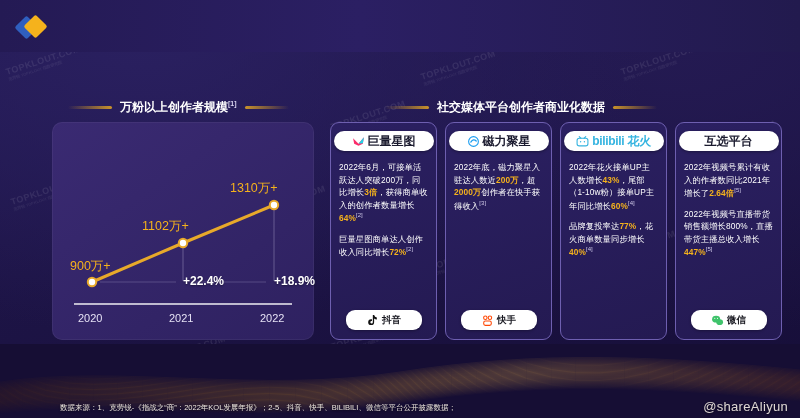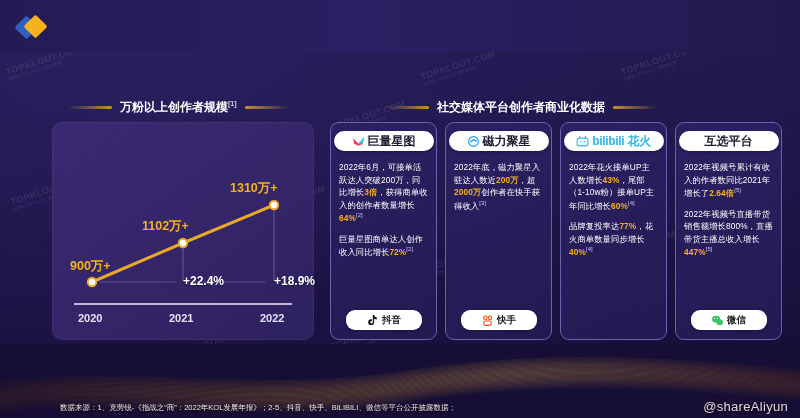--- a/index.html
+++ b/index.html
@@ -39,24 +39,24 @@
   .sec .txt{font-size:12px;font-weight:bold;color:#ffffff;white-space:nowrap;}
   .sec .sup{font-size:7px;vertical-align:super;color:#d9d4ef;}
   #sec-left{left:68px;top:99px;}
   #sec-right{left:385px;top:99px;}
 
   
   .chart-panel{position:absolute;left:52px;top:122px;width:262px;height:218px;
     background:linear-gradient(145deg,#3a2a72 0%,#2e2160 100%);
     border-radius:10px;box-shadow:inset 0 0 0 1px rgba(255,255,255,.05);}
   .chart-svg{position:absolute;left:0;top:0;}
-  .pt-label{position:absolute;font-size:12.5px;font-weight:bold;color:#f5b21c;white-space:nowrap;}
+  .pt-label{position:absolute;font-size:12.5px;font-weight:normal;color:#f5b21c;white-space:nowrap;}
   .grow{position:absolute;font-size:12px;font-weight:bold;color:#ffffff;white-space:nowrap;
         text-shadow:0 1px 2px rgba(0,0,0,.4);margin-left:36px;}
-  .xlab{position:absolute;font-size:11px;color:#e6e2f5;white-space:nowrap;font-weight:bold;}
+  .xlab{position:absolute;font-size:11px;color:#e6e2f5;white-space:nowrap;}
 
   
   .cards{position:absolute;left:330px;top:122px;width:452px;height:218px;display:flex;gap:8px;}
   .card{flex:1;border:1px solid #6e5fb0;border-radius:9px;
     background:linear-gradient(160deg,#2b2062 0%,#241a52 100%);
     position:relative;padding:0;}
   .pill{position:absolute;left:50%;top:8px;transform:translateX(-50%);
     background:#ffffff;border-radius:14px;height:20px;min-width:84px;
     display:flex;align-items:center;justify-content:center;gap:3px;padding:0 8px;
     box-shadow:0 1px 3px rgba(0,0,0,.35);}

